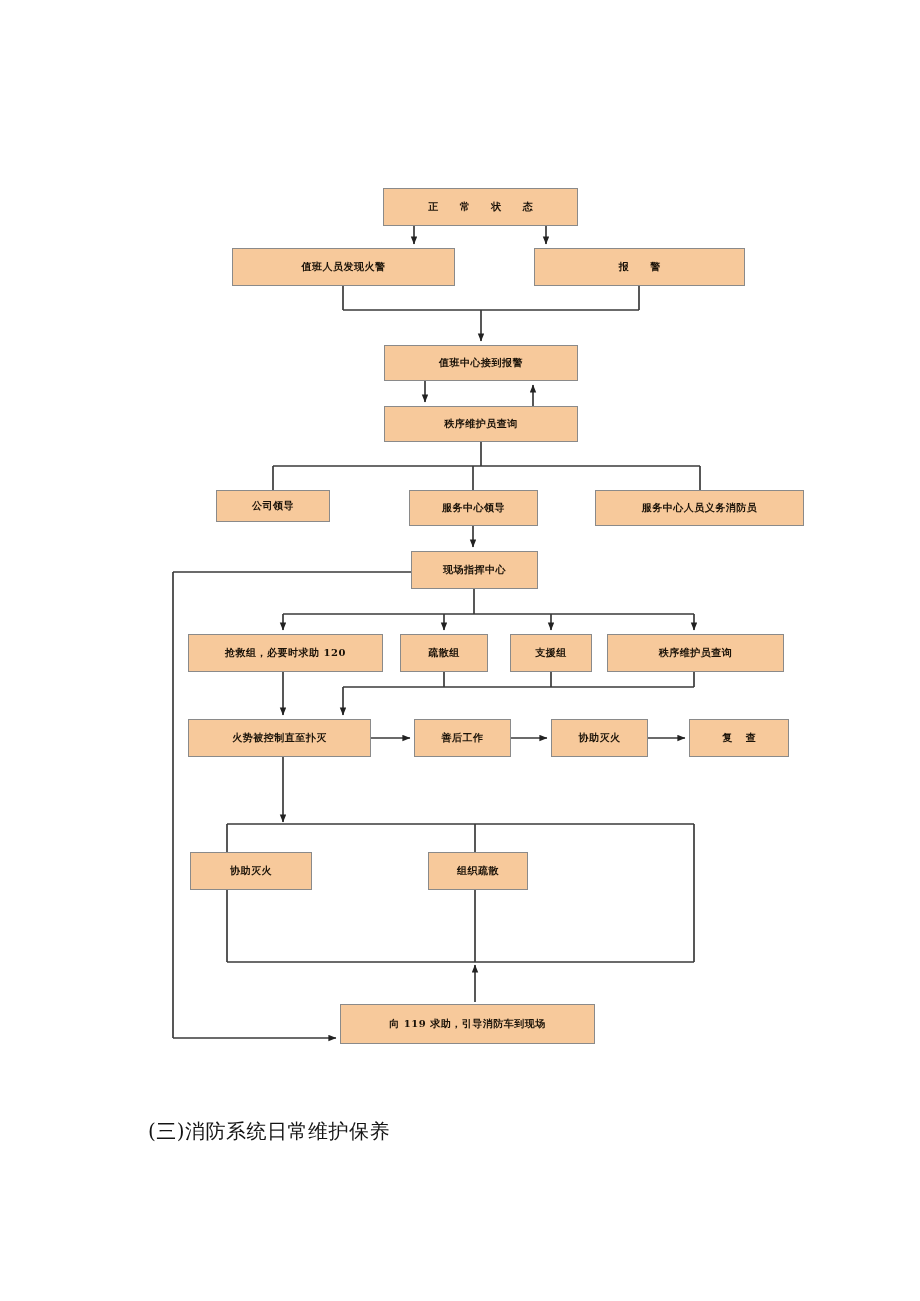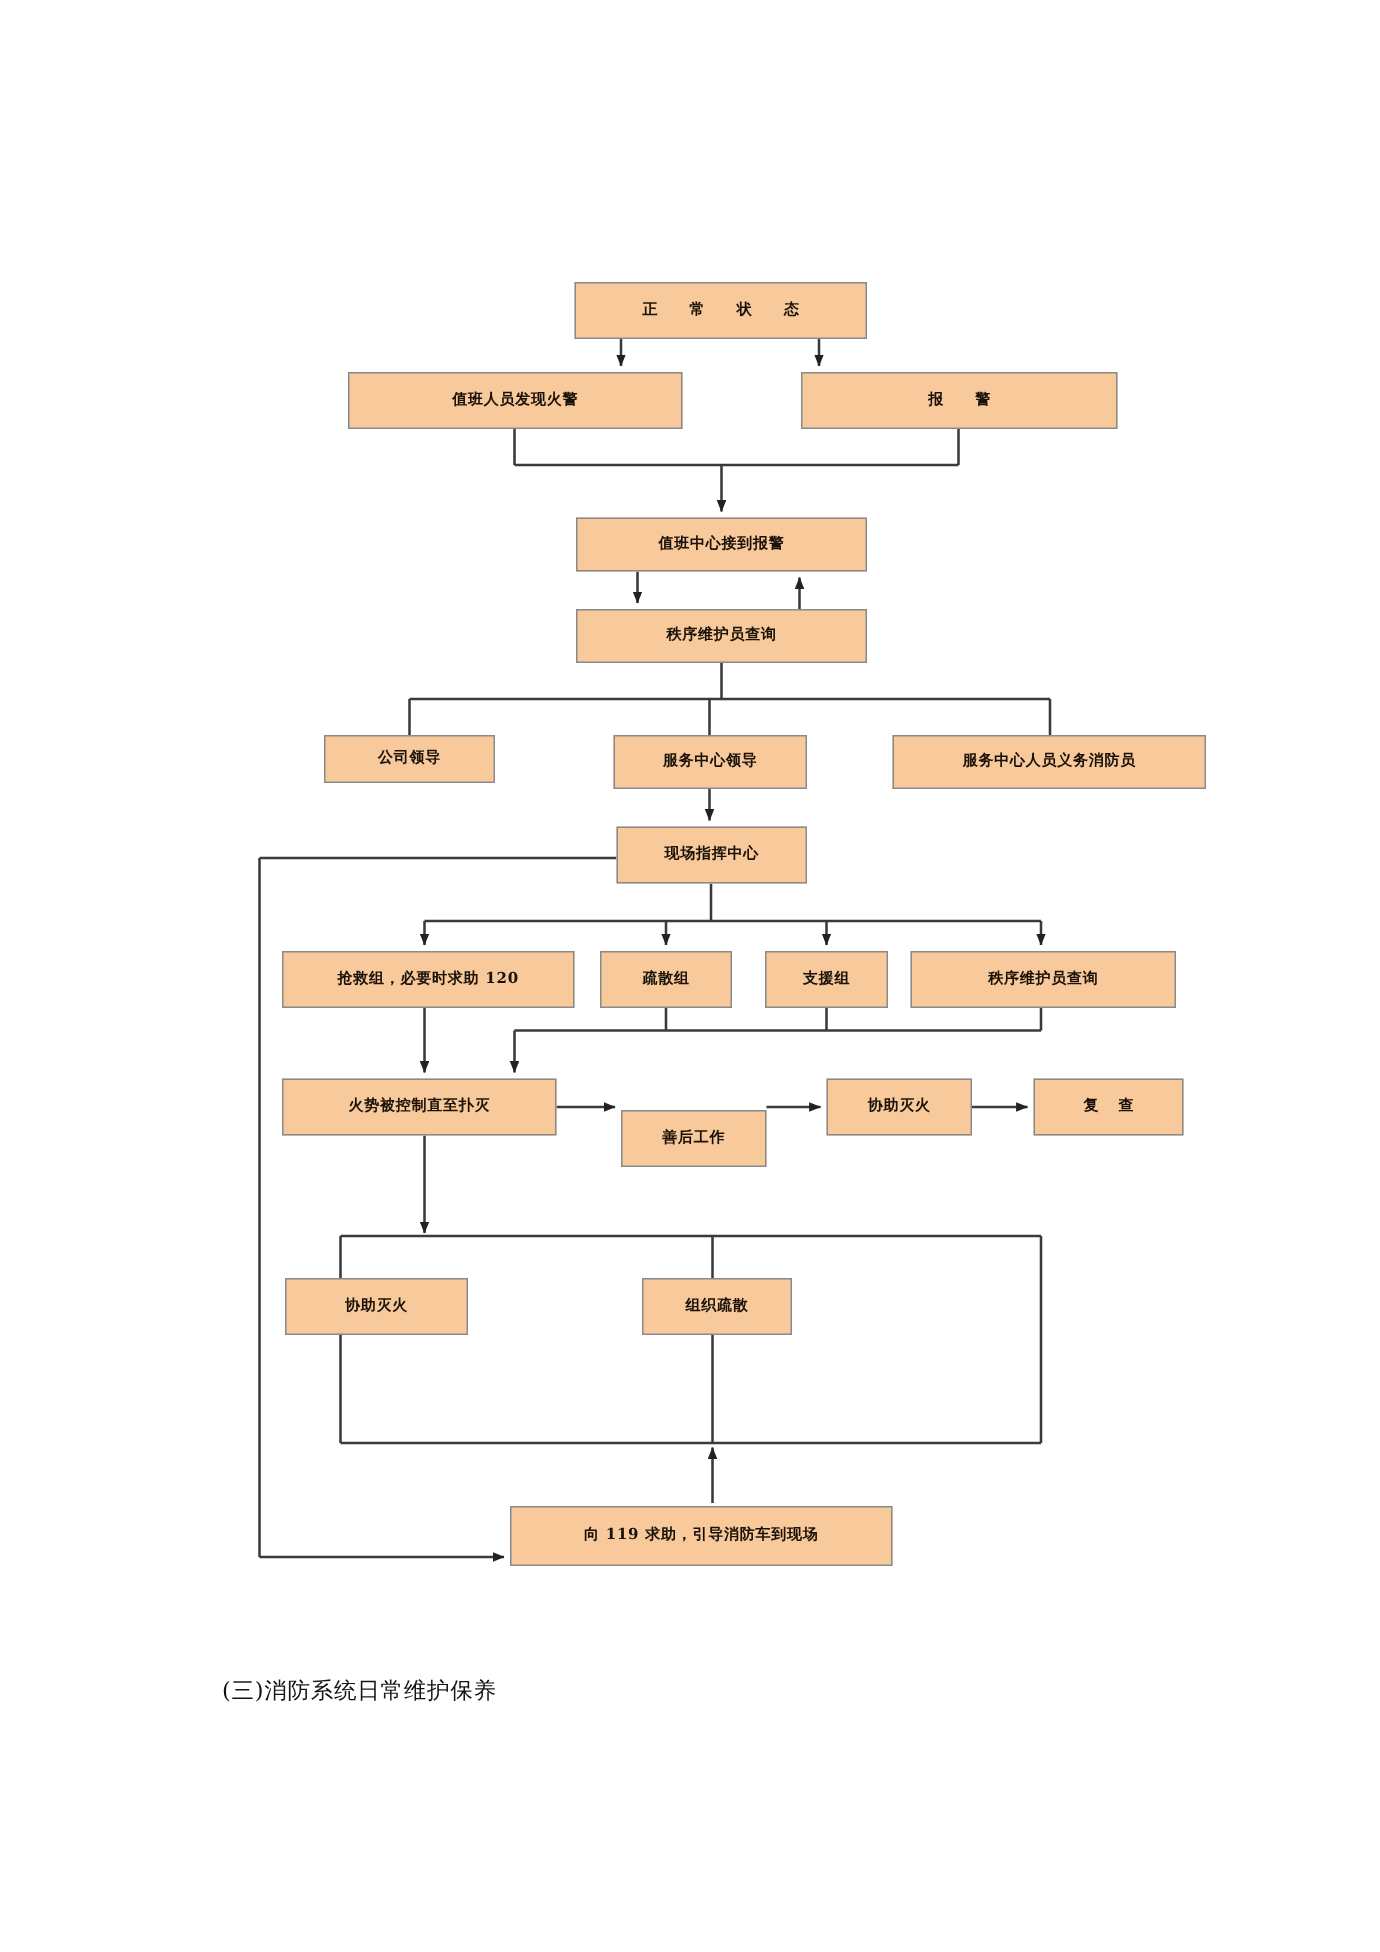--- a/index.html
+++ b/index.html
@@ -52,21 +52,21 @@
   }
   .node.mid-space {
     letter-spacing: 5px;
     text-indent: 5px;
   }
   .caption {
     position: absolute;
     left: 148px;
     top: 1118px;
     font-family: "DejaVu Serif", "Liberation Serif", serif;
-    font-size: 15px;
+    font-size: 20px;
     color: #141414;
     letter-spacing: 0.5px;
     white-space: nowrap;
   }
 </style>
 </head>
 <body>
 
 <div id="page">
 
@@ -138,21 +138,21 @@
   <div class="node" style="left:384px; top:406px;  width:194px; height:36px;">秩序维护员查询</div>
   <div class="node" style="left:216px; top:490px;  width:114px; height:32px;">公司领导</div>
   <div class="node" style="left:409px; top:490px;  width:129px; height:36px;">服务中心领导</div>
   <div class="node" style="left:595px; top:490px; width:209px; height:36px;">服务中心人员义务消防员</div>
   <div class="node" style="left:411px; top:551px;  width:127px; height:38px;">现场指挥中心</div>
   <div class="node" style="left:188px; top:634px;  width:195px; height:38px;">抢救组，必要时求助 120</div>
   <div class="node" style="left:400px; top:634px;  width:88px;  height:38px;">疏散组</div>
   <div class="node" style="left:510px; top:634px;  width:82px;  height:38px;">支援组</div>
   <div class="node" style="left:607px; top:634px; width:177px; height:38px;">秩序维护员查询</div>
   <div class="node" style="left:188px; top:719px; width:183px; height:38px;">火势被控制直至扑灭</div>
-  <div class="node" style="left:414px; top:740px;  width:97px;  height:38px;">善后工作</div>
+  <div class="node" style="left:414px; top:719px;  width:97px;  height:38px;">善后工作</div>
   <div class="node" style="left:551px; top:719px;  width:97px;  height:38px;">协助灭火</div>
   <div class="node mid-space" style="left:689px; top:719px;  width:100px; height:38px;">复    查</div>
   <div class="node" style="left:190px; top:852px;  width:122px; height:38px;">协助灭火</div>
   <div class="node" style="left:428px; top:852px;  width:100px; height:38px;">组织疏散</div>
   <div class="node" style="left:340px; top:1004px; width:255px; height:40px;">向 119 求助，引导消防车到现场</div>
 
   <div class="caption">(三)消防系统日常维护保养</div>
 
 </div>
 

